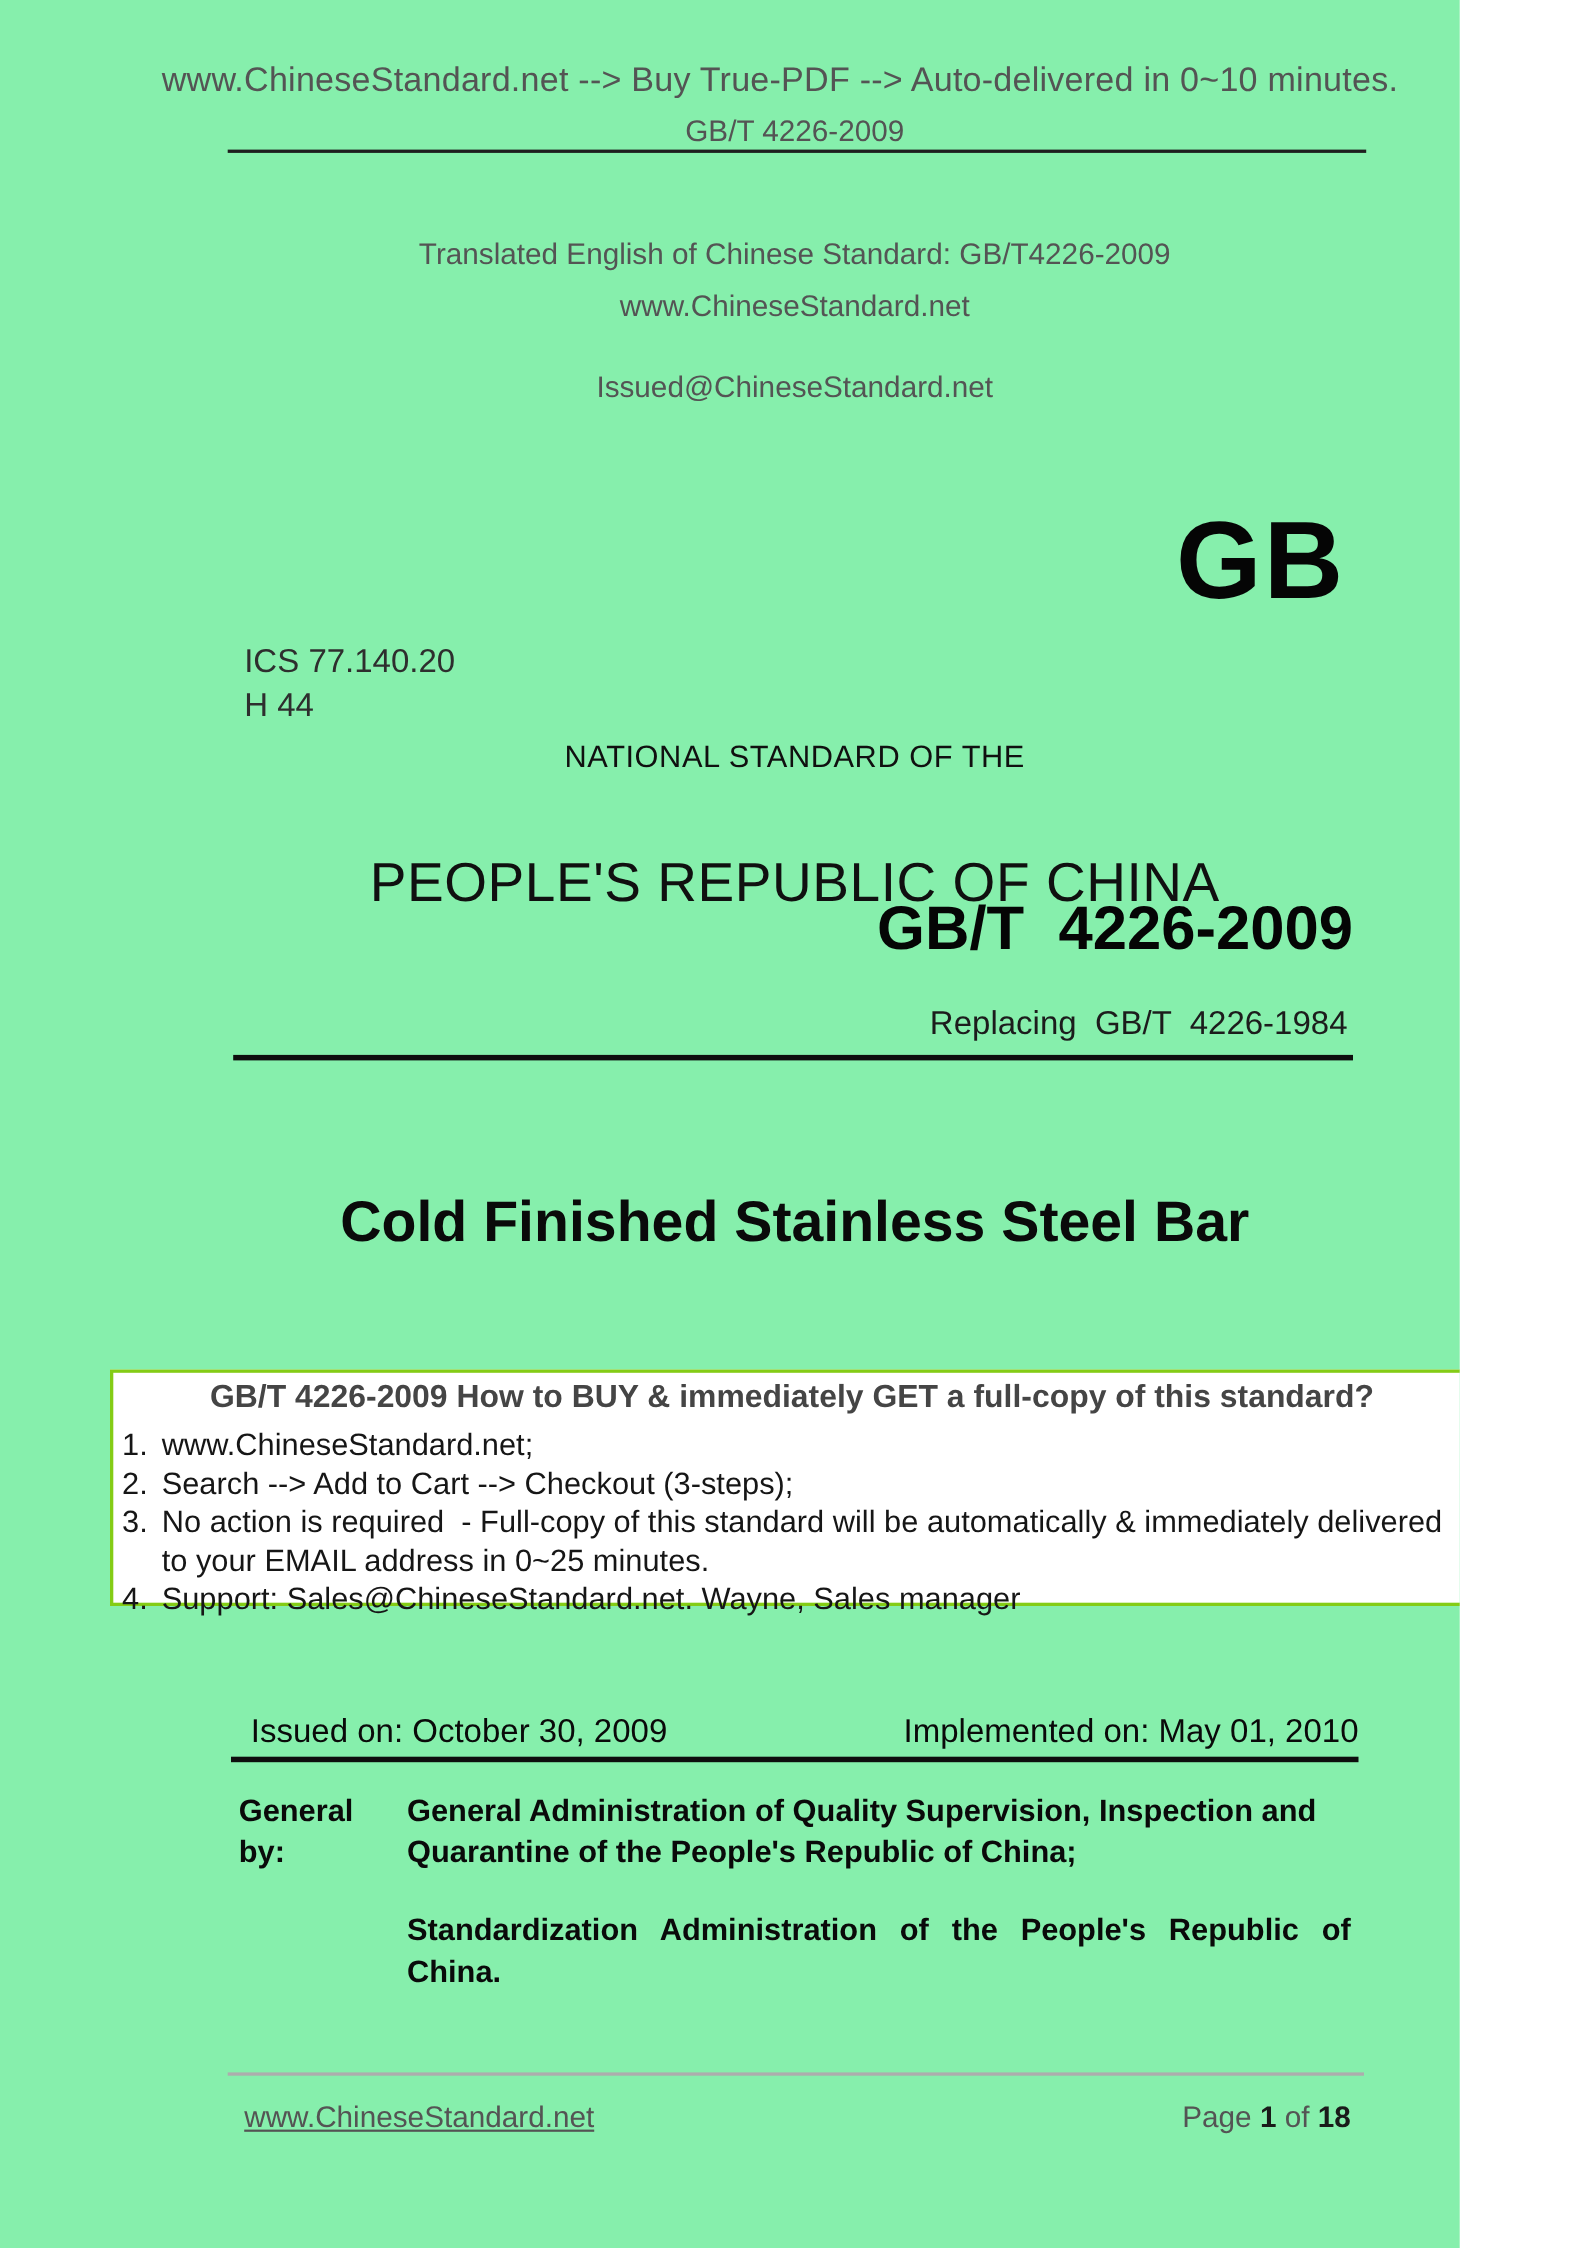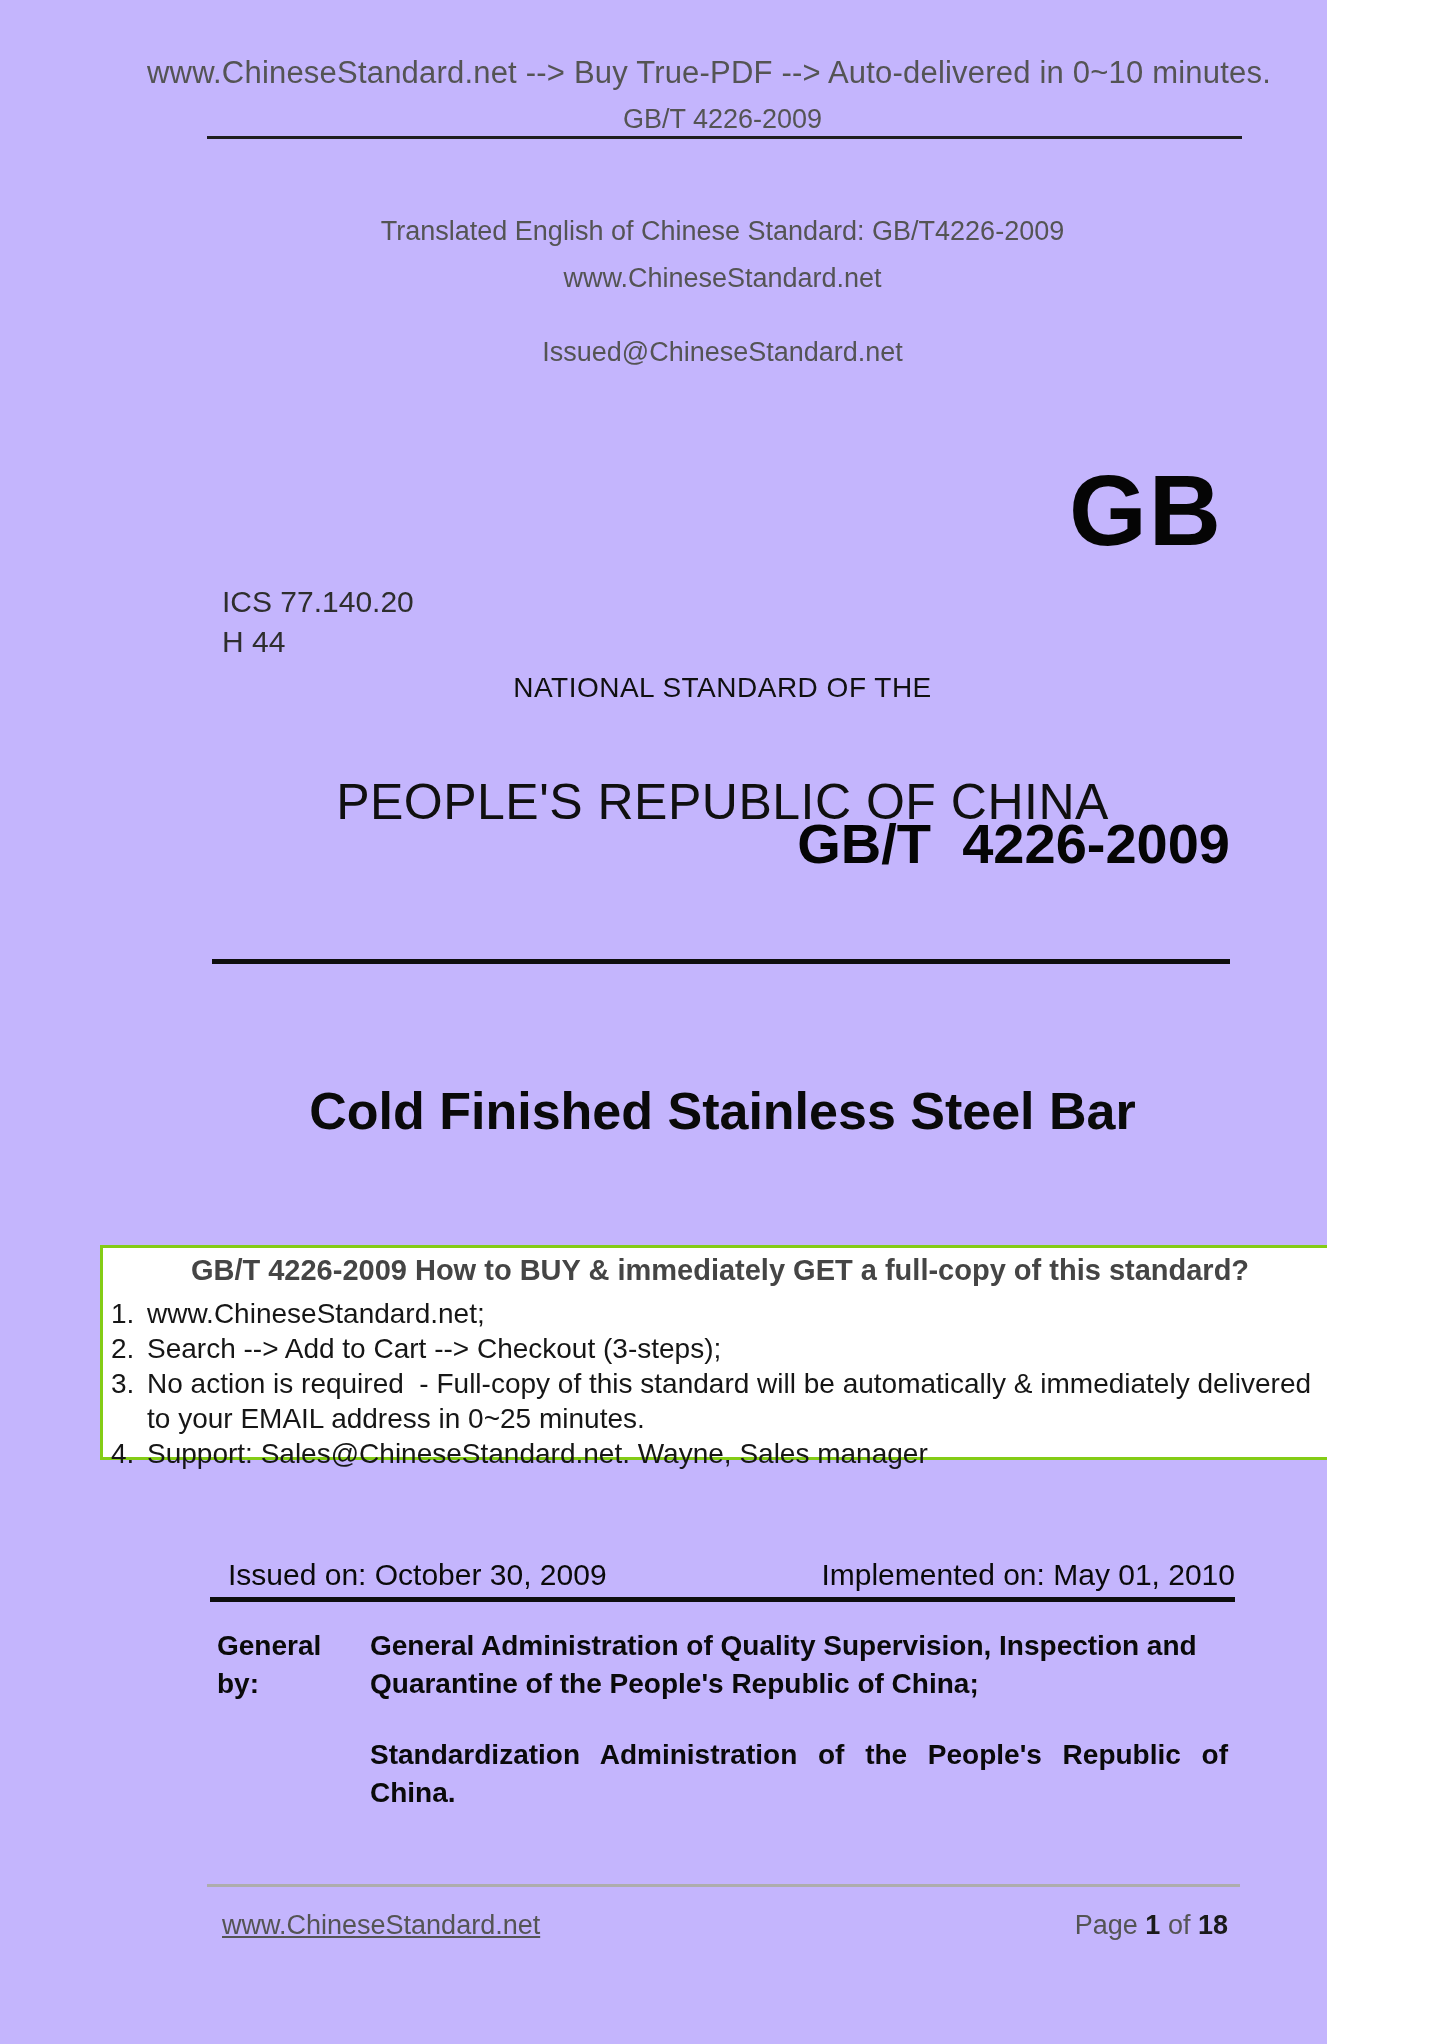--- a/index.html
+++ b/index.html
@@ -1,17 +1,17 @@
 <!DOCTYPE html>
 <html><head>
 <meta charset="utf-8">
 <style>
   html,body{margin:0;padding:0;background:#ffffff;}
   body{font-family:"Liberation Sans","DejaVu Sans",sans-serif;}
-  .page{position:relative;width:1327px;height:2044px;background:#c4b5fd;overflow:hidden;}
+  .page{position:relative;width:1327px;height:2044px;background:#86efac;overflow:hidden;}
 
   .abs{position:absolute;}
   .center{left:0;width:1445px;text-align:center;}
 
   .header-tagline{top:55px;left:147px;font-size:31px;color:#545454;letter-spacing:0.2px;}
   .header-doccode{top:104px;font-size:27px;color:#545454;}
   .rule-top{top:136px;left:207px;width:1035px;height:3px;background:#1f1f1f;}
 
   .translated{top:216px;font-size:27px;color:#545454;}
   .site-link{top:263px;font-size:27px;color:#545454;text-decoration:underline;cursor:pointer;}
@@ -69,20 +69,21 @@
 
   <div class="abs gb-logo">GB</div>
 
   <div class="abs ics">ICS 77.140.20</div>
   <div class="abs hclass">H 44</div>
 
   <div class="abs center national1">NATIONAL STANDARD OF THE</div>
   <div class="abs center national2">PEOPLE'S REPUBLIC OF CHINA</div>
 
   <div class="abs stdnum">GB/T  4226-2009</div>
+  <div class="abs replacing">Replacing  GB/T  4226-1984</div>
   <div class="abs rule-mid"></div>
 
   <div class="abs center doc-title">Cold Finished Stainless Steel Bar</div>
 
   <div class="abs buy-box">
     <div class="buy-heading">GB/T 4226-2009 How to BUY &amp; immediately GET a full-copy of this standard?</div>
     <div class="buy-list">
       <div class="buy-item">
         <span class="buy-num">1.</span>
         <span class="buy-text">www.ChineseStandard.net;</span>

